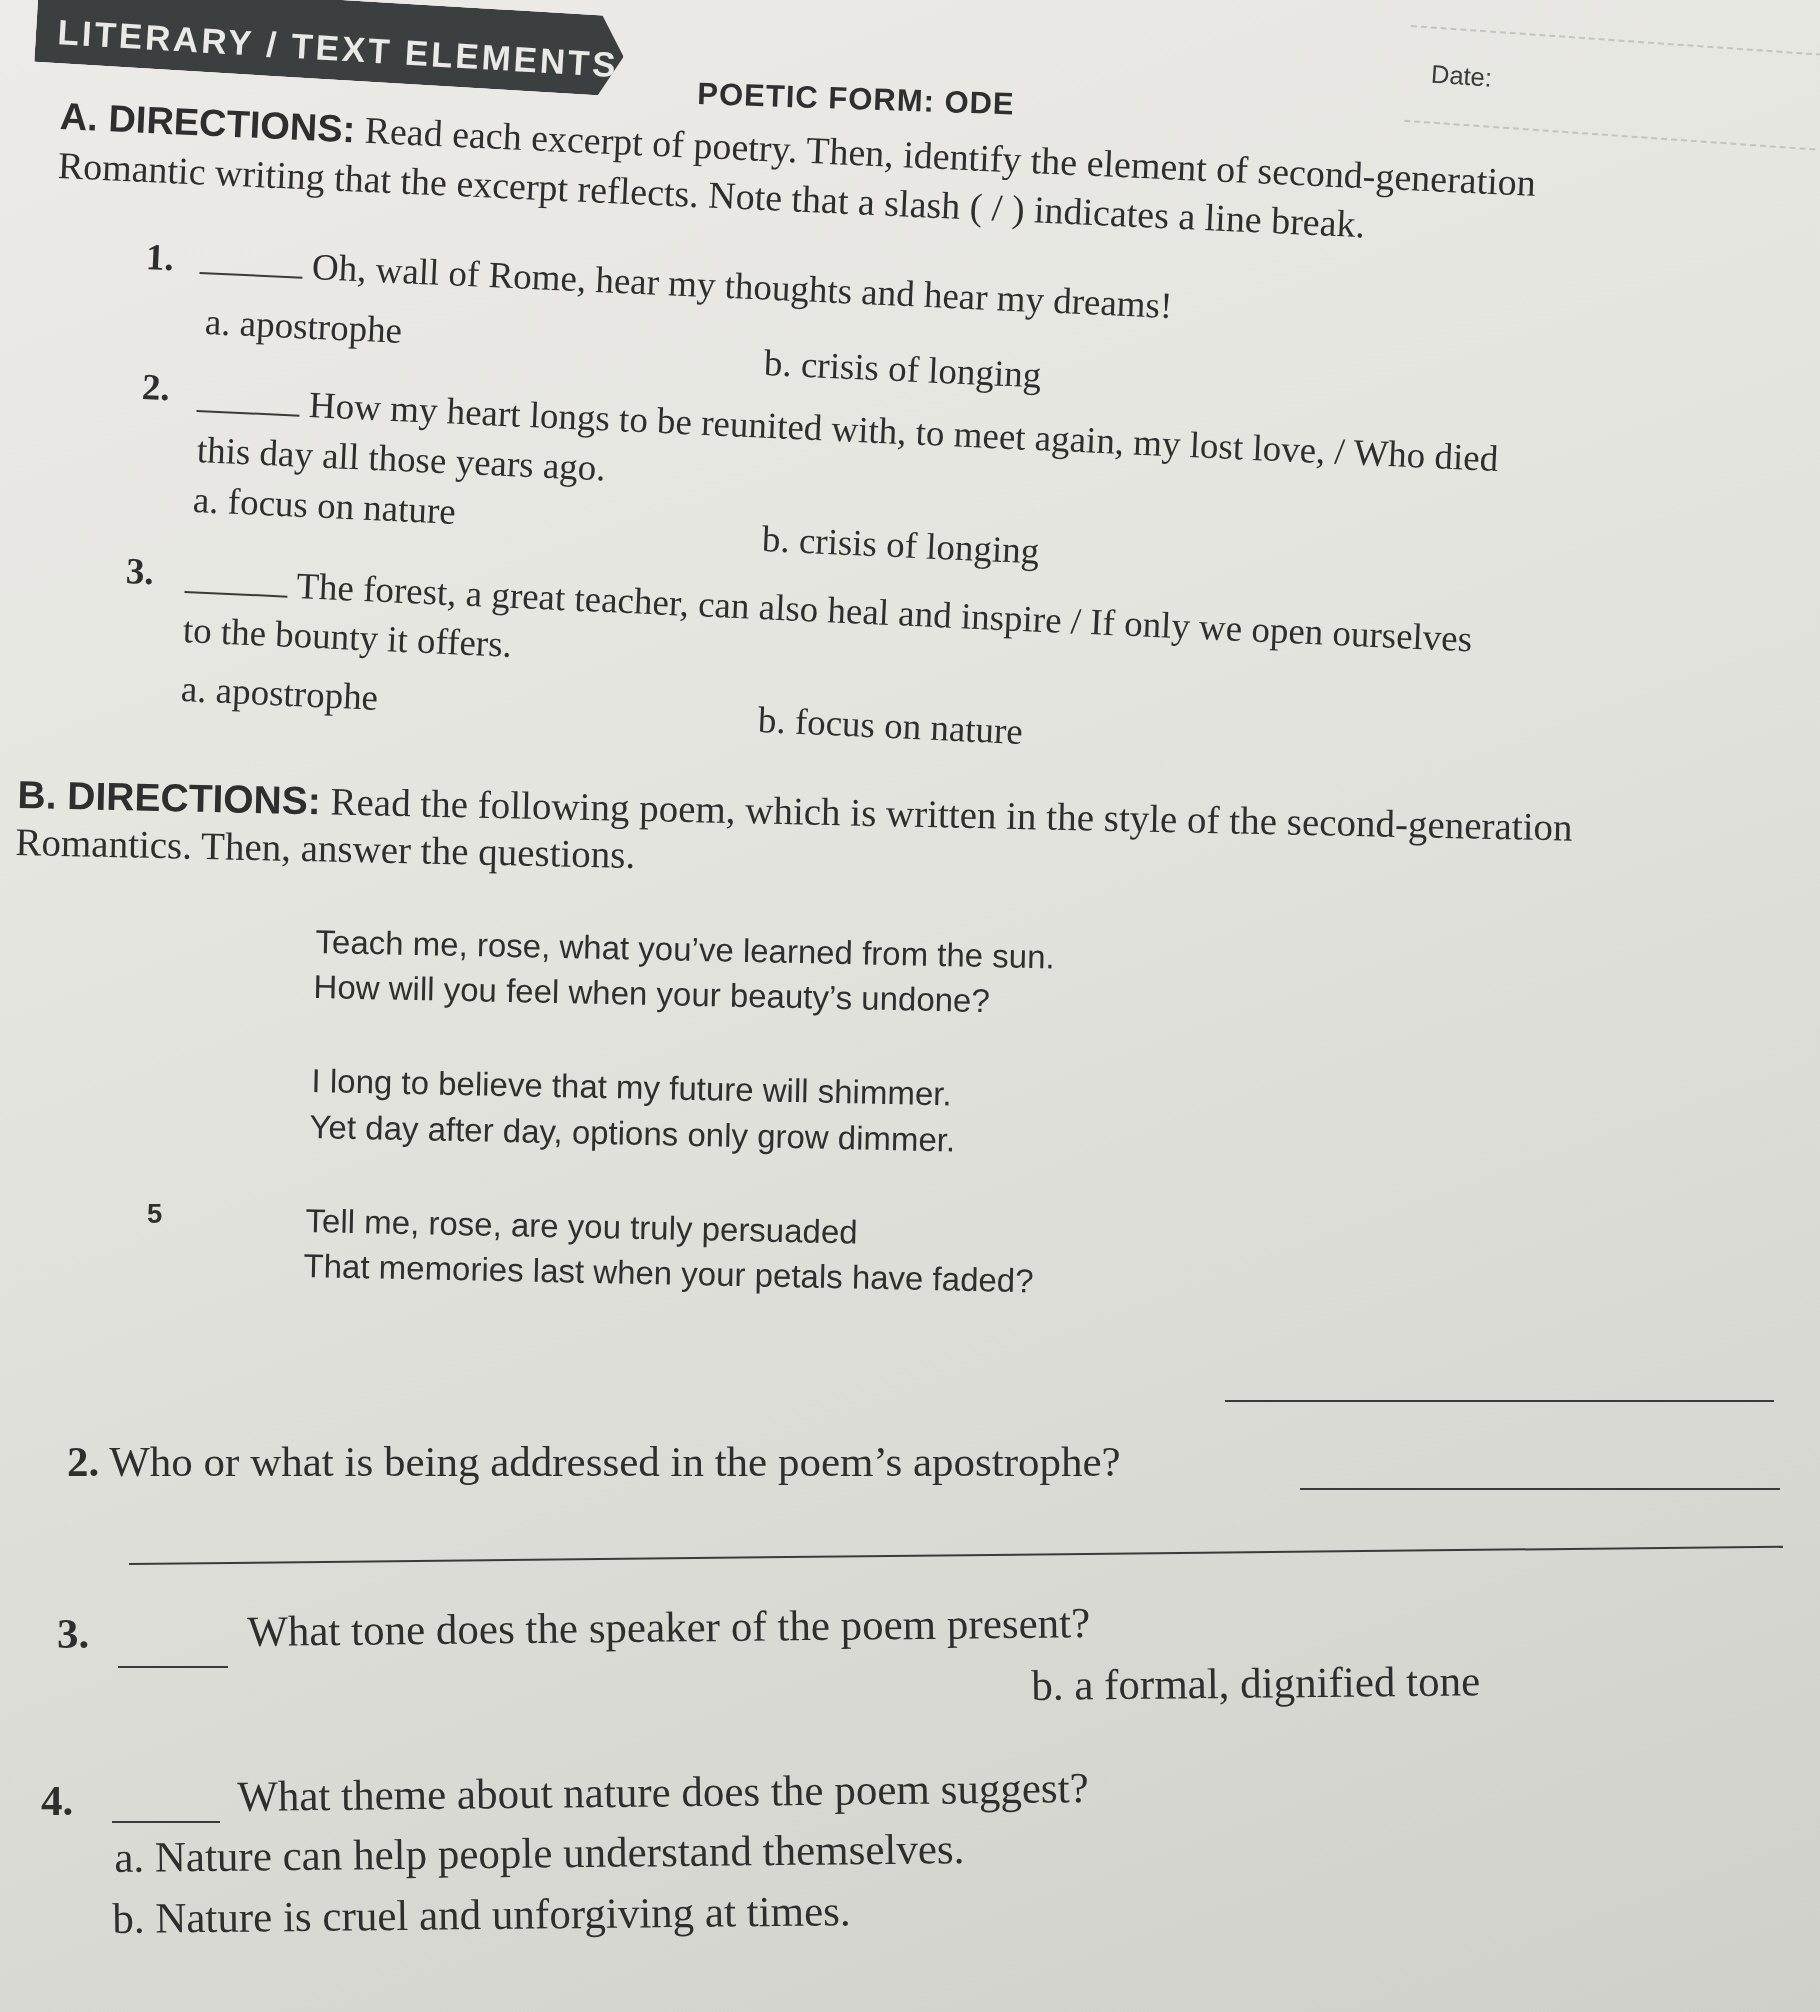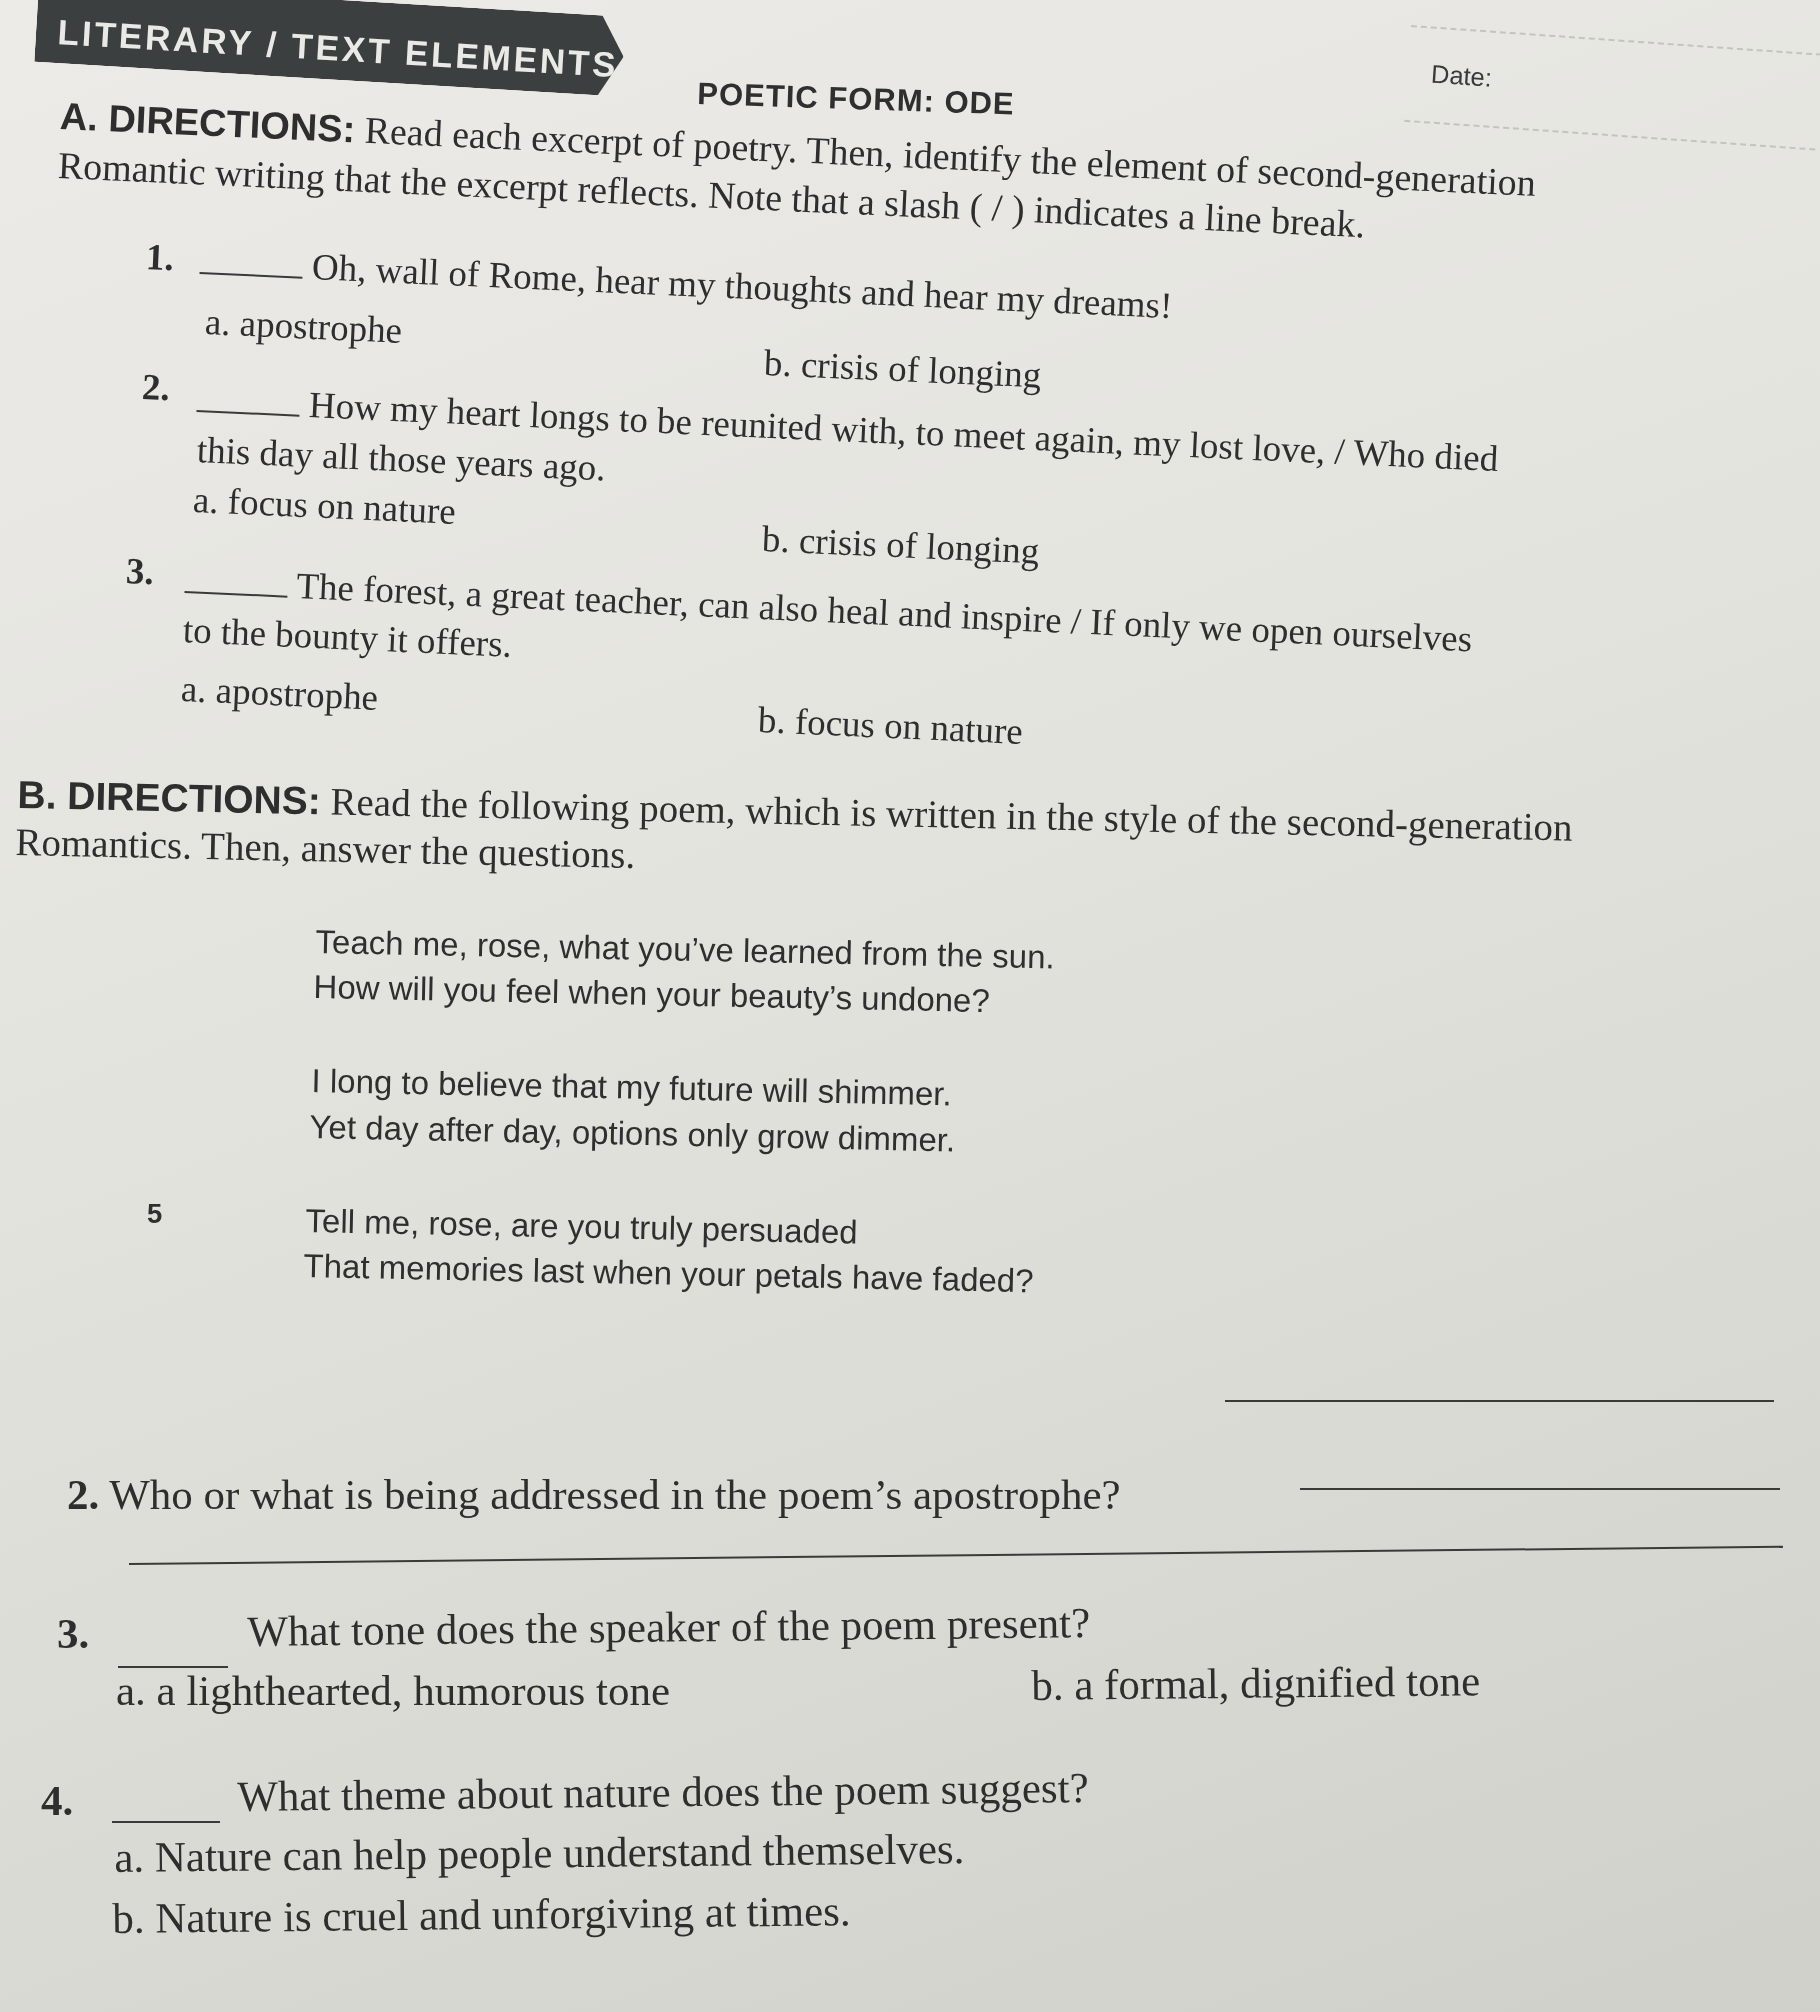--- a/index.html
+++ b/index.html
@@ -146,31 +146,30 @@
   <div class="abs fs-poem tiltC" style="left:316px; top:923px;">Teach me, rose, what you’ve learned from the sun.</div>
   <div class="abs fs-poem tiltC" style="left:314px; top:968px;">How will you feel when your beauty’s undone?</div>
   <div class="abs fs-poem tiltC" style="left:312px; top:1062px;">I long to believe that my future will shimmer.</div>
   <div class="abs fs-poem tiltC" style="left:310px; top:1108px;">Yet day after day, options only grow dimmer.</div>
   <div class="abs fs-poem bold" style="left:147px; top:1198px; font-size:27.4px;">5</div>
   <div class="abs fs-poem tiltC" style="left:306px; top:1202px;">Tell me, rose, are you truly persuaded</div>
   <div class="abs fs-poem tiltC" style="left:304px; top:1247px;">That memories last when your petals have faded?</div>
 
   <div class="answer-line" style="left:1225px; top:1400px; width:549px;"></div>
 
-  <div class="abs serif fs-q" style="left:67px; top:1437px;margin-top:33px;">
+  <div class="abs serif fs-q" style="left:67px; top:1437px;">
     <span class="bold">2.</span>
     <span>Who or what is being addressed in the poem’s apostrophe?</span>
   </div>
   <div class="answer-line" style="left:1300px; top:1488px; width:480px;"></div>
   <div class="answer-line tiltD" style="left:129px; top:1563px; width:1654px;"></div>
 
   <div class="abs serif fs-q bold" style="left:57px; top:1609px;">3.</div>
   <div class="answer-line" style="left:118px; top:1666px; width:110px;"></div>
   <div class="abs serif fs-q tiltD" style="left:247px; top:1607px;">What tone does the speaker of the poem present?</div>
-  <div class="abs serif fs-q" style="left:116px; top:1666px;">a. a lighthearted, humorous tone</div>
   <div class="abs serif fs-q tiltD" style="left:1031px; top:1661px;">b. a formal, dignified tone</div>
 
   <div class="abs serif fs-q bold" style="left:41px; top:1776px;">4.</div>
   <div class="answer-line" style="left:112px; top:1821px; width:108px;"></div>
   <div class="abs serif fs-q tiltD" style="left:237px; top:1772px;">What theme about nature does the poem suggest?</div>
   <div class="abs serif fs-q tiltD" style="left:114px; top:1833px;">a. Nature can help people understand themselves.</div>
   <div class="abs serif fs-q tiltD" style="left:112px; top:1894px;">b. Nature is cruel and unforgiving at times.</div>
 </div>
 
 

